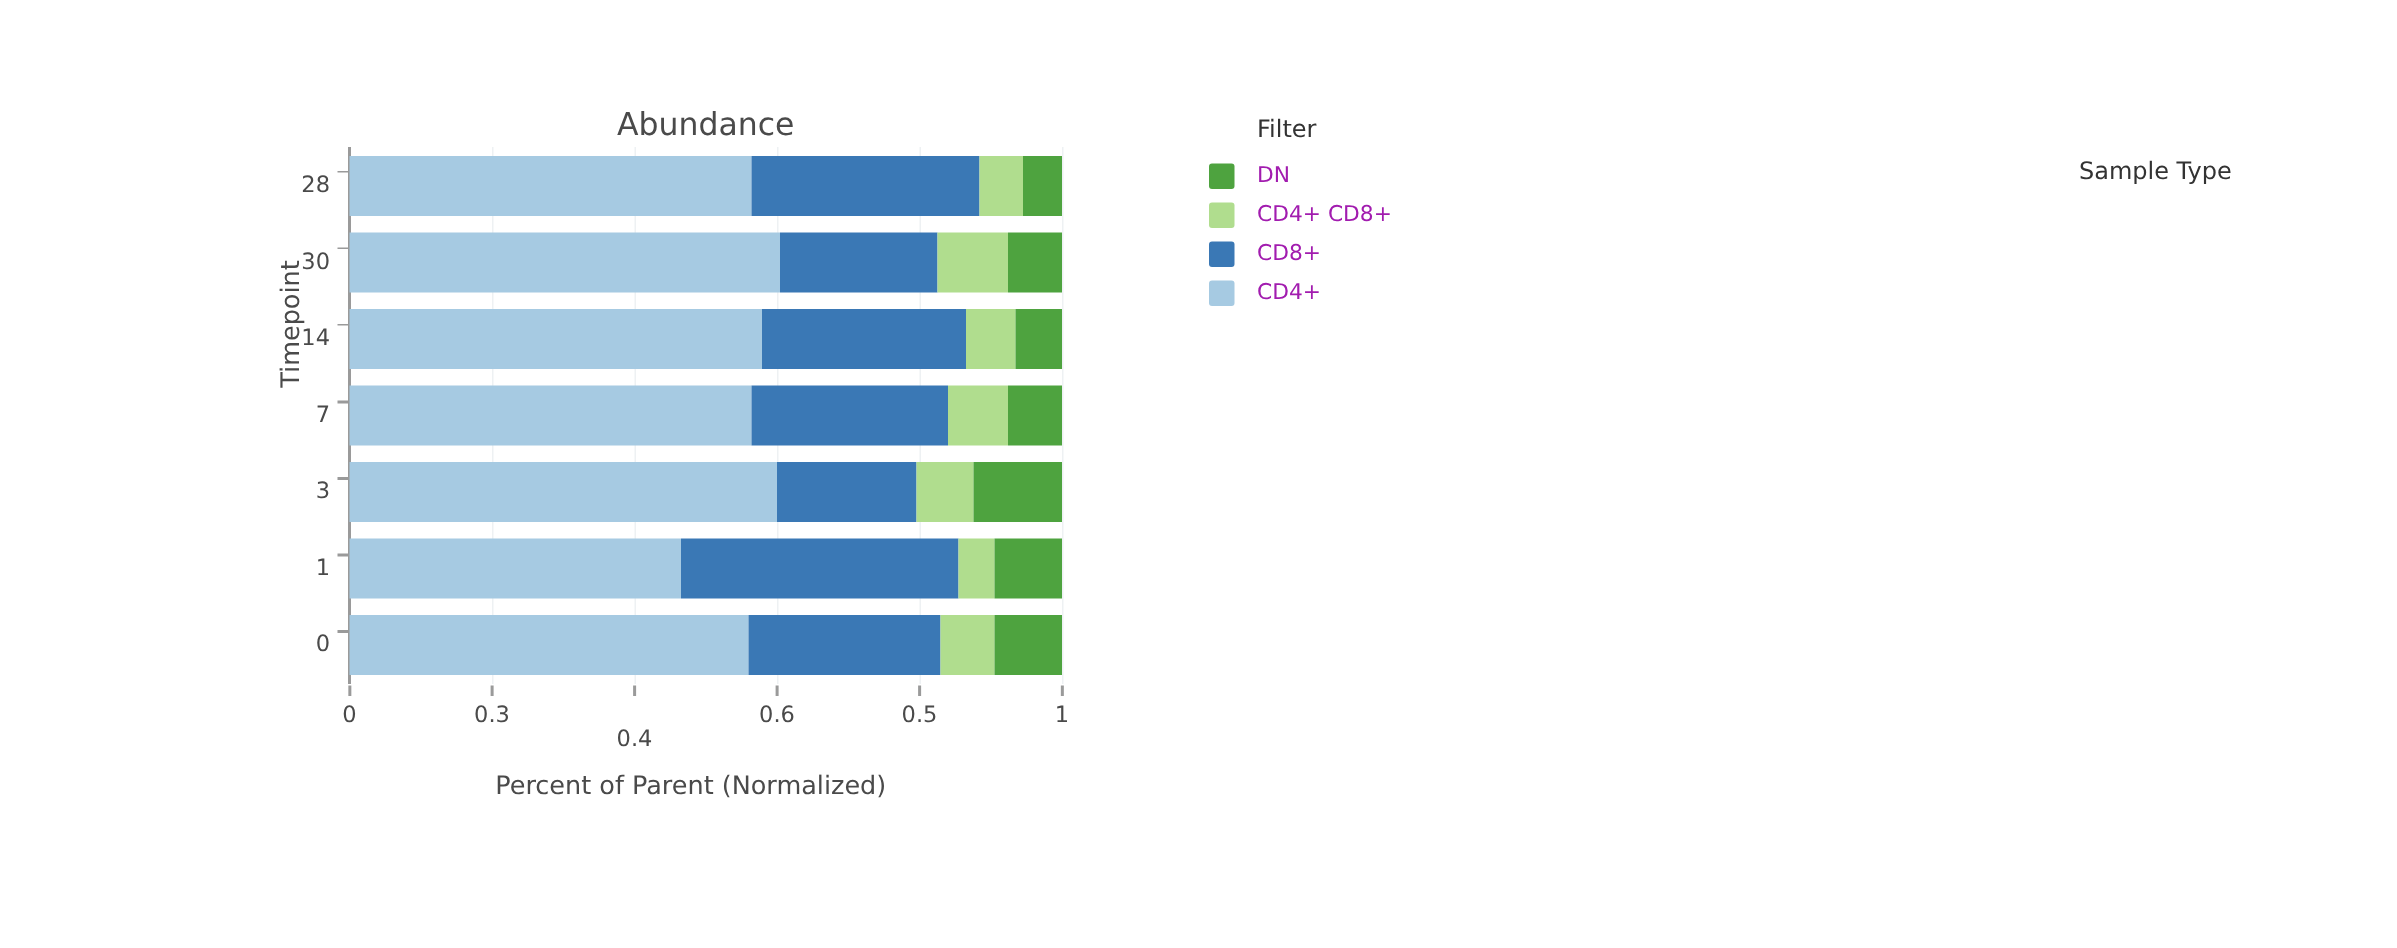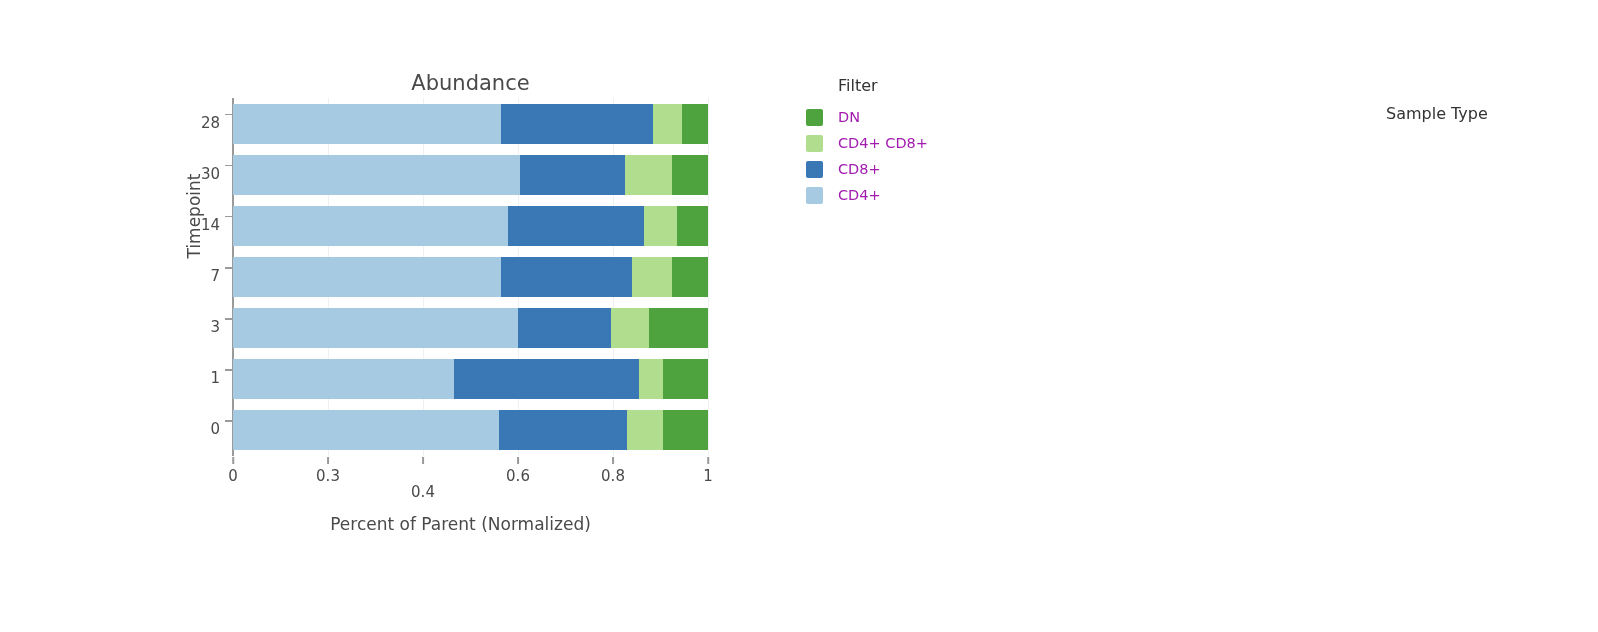--- a/index.html
+++ b/index.html
@@ -167,21 +167,21 @@
         <div class="xtick-wrap" style="left: 423px; transform: translateX(-50%); gap: 16px;">
           <div class="xtick-mark"></div>
           <div class="xtick-txt">0.4</div>
         </div>
         <div class="xtick-wrap" style="left: 518px; transform: translateX(-50%);">
           <div class="xtick-mark"></div>
           <div class="xtick-txt">0.6</div>
         </div>
         <div class="xtick-wrap" style="left: 613px; transform: translateX(-50%);">
           <div class="xtick-mark"></div>
-          <div class="xtick-txt">0.8</div>
+          <div class="xtick-txt">0.5</div>
         </div>
         <div class="xtick-wrap" style="left: 708px; transform: translateX(-50%);">
           <div class="xtick-mark"></div>
           <div class="xtick-txt">1</div>
         </div>
       </div>
   </div>
 
   <div id="left-legend">
     <div class="legend-title">Filter</div>

